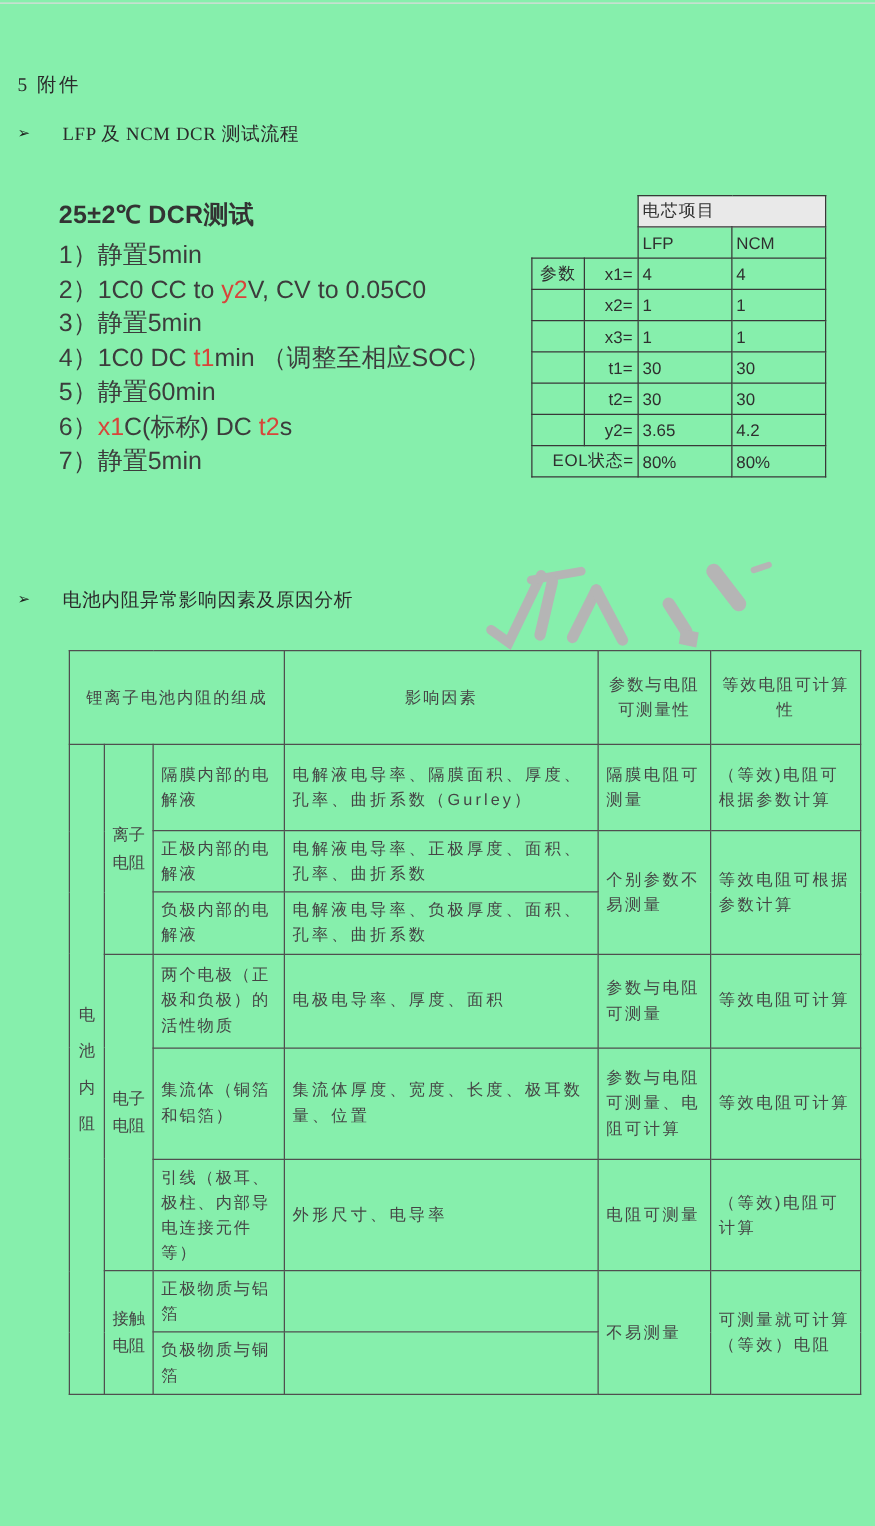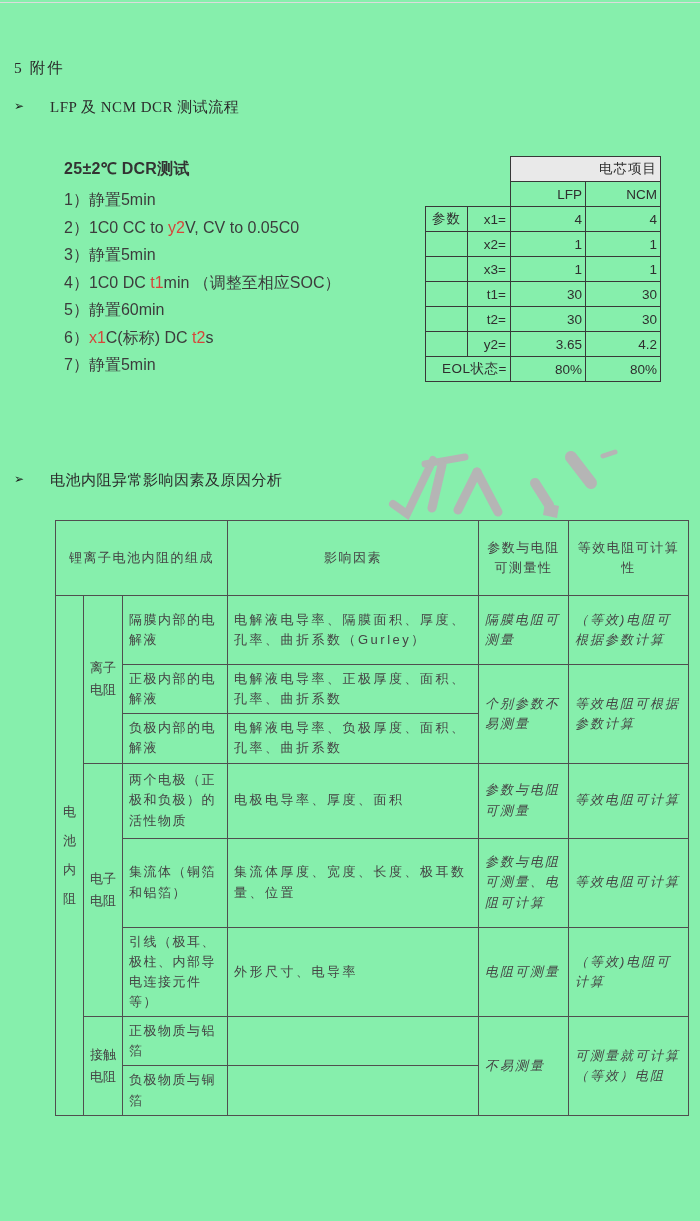--- a/index.html
+++ b/index.html
@@ -13,49 +13,49 @@
   
   .serif { font-family:"Liberation Serif", serif; color:#2b2b2b; }
   .heading { position:absolute; left:14px; top:58px; font-size:15.5px; letter-spacing:2px; }
   .bullet-row { position:absolute; font-size:15px; }
   .bullet-row .arrow { position:absolute; left:0; top:1px; font-size:12px; color:#1b1b1b; }
   .bullet-row .btext { position:absolute; left:36px; top:0; white-space:nowrap; letter-spacing:0.5px; }
   .b1 { left:14px; top:98px; }
   .b2 { left:14px; top:471px; }
 
   
-  .dcr { position:absolute; left:64px; top:157px; font-size:16px; color:#3c3c3c; }
+  .dcr { position:absolute; left:47px; top:157px; font-size:20px; color:#3c3c3c; }
   .dcr-title { font-weight:bold; color:#333; letter-spacing:0.3px; margin-bottom:6px; }
   .step { height:27.5px; line-height:27.5px; white-space:nowrap; }
   .step .num { display:inline-block; min-width:24px; }
   .red { color:#d8453a; }
 
   
   .ct { position:absolute; left:425px; top:156px; border-collapse:collapse; table-layout:fixed;
         font-size:13.5px; color:#2f2f2f; }
-  .ct td { border:1.4px solid #383838; height:25px; text-align:right; vertical-align:middle; padding:0 3px; }
+  .ct td { border:1.4px solid #383838; height:25px; text-align:left; vertical-align:middle; padding:0 3px; }
   .ct td.blank { border:none; background:transparent; }
   .ct td.hdr { background:#e9e9e9; letter-spacing:1px; }
   .ct td.plabel { text-align:center; letter-spacing:1px; }
   .ct td.rlabel { text-align:right; padding-right:4px; }
   .ct td.eol { text-align:right; padding-right:3px; letter-spacing:0.5px; }
 
   
   .wm { position:absolute; left:385px; top:446px; }
 
   
   .rt { position:absolute; left:55px; top:520px; border-collapse:collapse; table-layout:fixed;
         font-size:13px; color:#454545; letter-spacing:2px; line-height:1.55; }
   .rt td { border:1px solid #4f4f4f; vertical-align:middle; padding:4px 6px; }
   .rt td.hd { text-align:center; letter-spacing:1.5px; }
   .rt td.vtext { padding:0 7px; word-break:break-all; line-height:29px; text-align:center; letter-spacing:0; }
   .rt td.gcell { padding:0 6px; word-break:break-all; line-height:22px; text-align:center; letter-spacing:0; }
   .rt td.comp { letter-spacing:1.5px; }
   .rt td.fact { letter-spacing:2.5px; }
-  .rt td.meas, .rt td.calc { letter-spacing:2px;font-style:italic; }
+  .rt td.meas, .rt td.calc { letter-spacing:2px; }
   .rt tr.hrow { height:75px; } .rt tr.r1 { height:69px; } .rt tr.r2 { height:49px; }
   .rt tr.r3 { height:46px; } .rt tr.r4 { height:75px; } .rt tr.r5 { height:89px; }
   .rt tr.r6 { height:78px; } .rt tr.r7 { height:40px; } .rt tr.r8 { height:48px; }
 </style>
 </head>
 <body>
 
 <div class="page">
   <div class="top-edge"></div>
 

